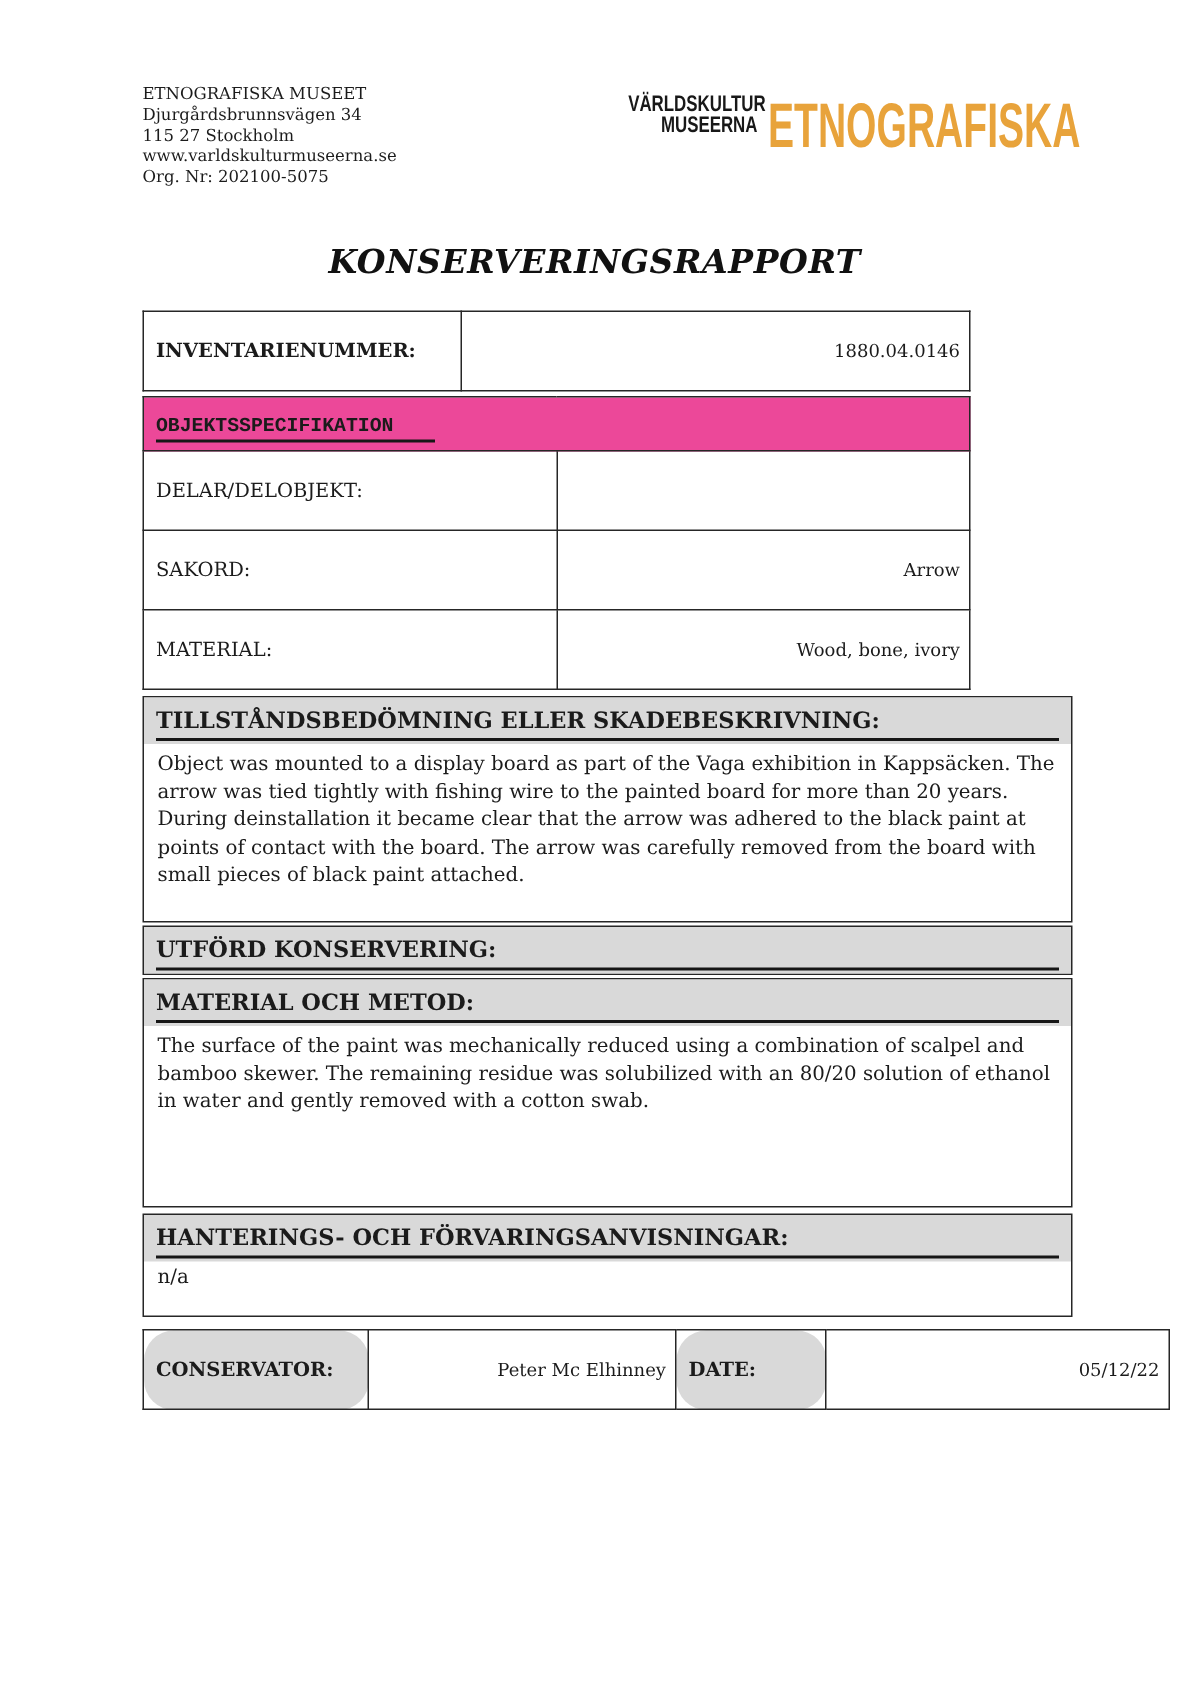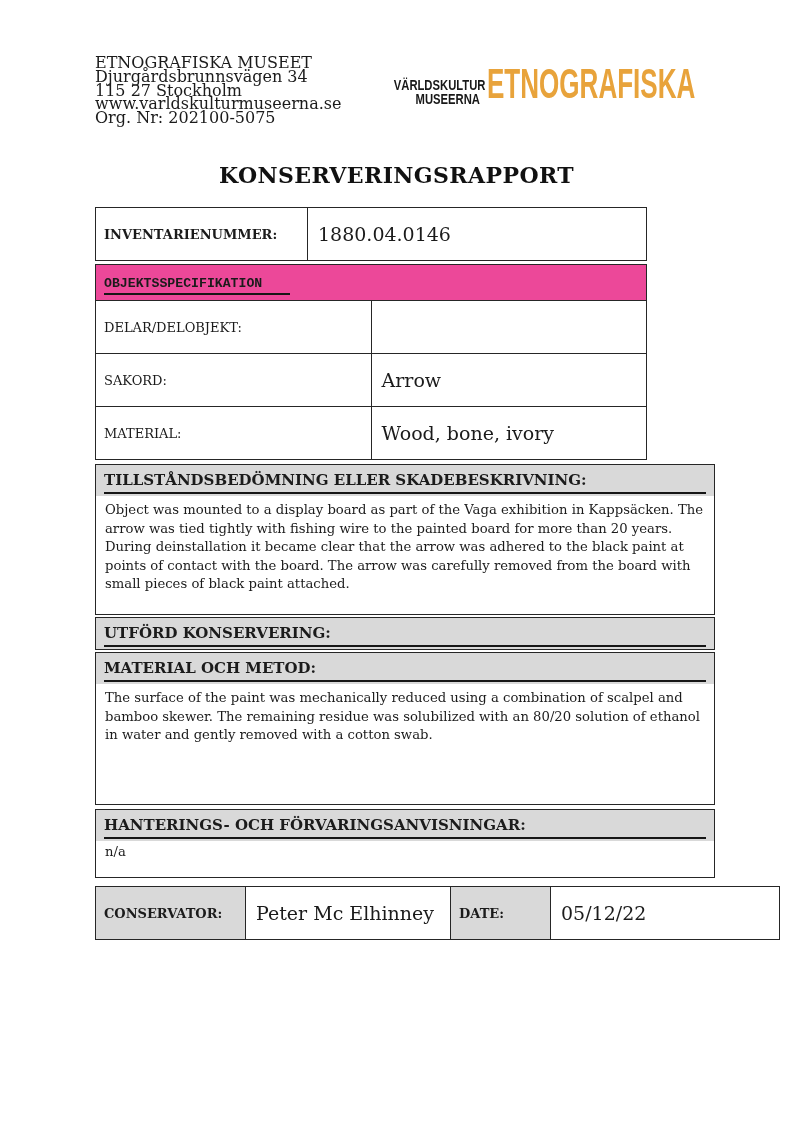--- a/index.html
+++ b/index.html
@@ -6,53 +6,53 @@
   .page {
     position: relative;
     width: 793px; height: 1122px;
     background: #ffffff;
     font-family: "DejaVu Serif", serif;
     color: #1b1b1b;
     overflow: hidden;
   }
 
   
-  .sender { position:absolute; left:95px; top:56px; font-size:16px; line-height:13.8px; }
+  .sender { position:absolute; left:95px; top:56px; font-size:11px; line-height:13.8px; }
 
   
-  .logo { position:absolute; left:394px; top:63px; height:42px; display:flex; align-items:flex-end; gap:7px; }
+  .logo { position:absolute; left:419px; top:63px; height:42px; display:flex; align-items:flex-start; gap:7px; }
   .logo-left { width:86px; overflow:visible; }
   .logo-left .inner {
     width:115px; margin-left:-29px;
     transform:scaleX(0.75); transform-origin:right center;
     font-family:"Liberation Sans", sans-serif; font-weight:700;
     font-size:15px; line-height:13.5px; text-align:right; color:#181818;
   }
   .logo-word-box { width:192px; height:42px; overflow:visible; }
   .logo-word-box .inner {
     display:inline-block; white-space:nowrap;
     transform:scaleX(0.62); transform-origin:left center;
     font-family:"Liberation Sans", sans-serif; font-weight:700;
     font-size:42px; line-height:42px; letter-spacing:0;
   }
 
   
   .title {
     position:absolute; left:0; top:162px; width:793px; margin:0;
-    text-align:center; font-size:22px; font-weight:bold; letter-spacing:0.4px; color:#111;
+    text-align:center; font-size:22px; font-weight:bold; letter-spacing:0.4px; color:#111;font-style:italic;
   }
 
   
   .form { position:absolute; left:95px; top:207px; width:620px; }
 
   table.tbl { border-collapse:collapse; table-layout:fixed; width:552px; }
   table.tbl td { border:1px solid #262626; vertical-align:middle; }
   td.lbl { padding:4px 6px 4px 8px; font-size:13px; }
   td.lbl.b { font-weight:bold; }
-  td.val { padding:4px 6px 4px 10px; font-size:19px; }
+  td.val { padding:4px 6px 4px 10px; font-size:12px;text-align:right; }
 
   table.inv td { height:44px; }
   .c1 { width:197px; }
 
   table.spec { margin-top:3px; }
   table.spec td.field { height:44px; }
   td.band { background:#ec4899; height:27px; padding:6px 8px 2px 8px; vertical-align:bottom;font-family:Liberation Mono, monospace; }
   .part-ul {
     display:inline-block; font-weight:bold; font-size:13.2px;
     border-bottom:2px solid #161616; padding-bottom:2px; min-width:186px;
@@ -68,21 +68,21 @@
   .section-body {
     box-sizing:border-box; padding:5px 9px; font-size:13.2px; line-height:18.6px;
   }
   .h-condition { height:118px; }
   .h-treatment { height:94px; }
   .h-method    { height:120px; }
   .h-handling  { height:36px; padding-top:2px; }
 
   table.footer { margin-top:8px; }
   table.footer td { height:44px; }
-  td.gray { background:#d9d9d9; }
+  td.gray { background:#d9d9d9;border-radius:20px; }
   .fc1 { width:135px; } .fc2 { width:188px; } .fc3 { width:85px; } .fc4 { width:212px; }
 </style>
 </head>
 <body>
 
 <div class="page">
 
   <div class="sender">
     <div>ETNOGRAFISKA MUSEET</div>
     <div>Djurgårdsbrunnsvägen 34</div>

